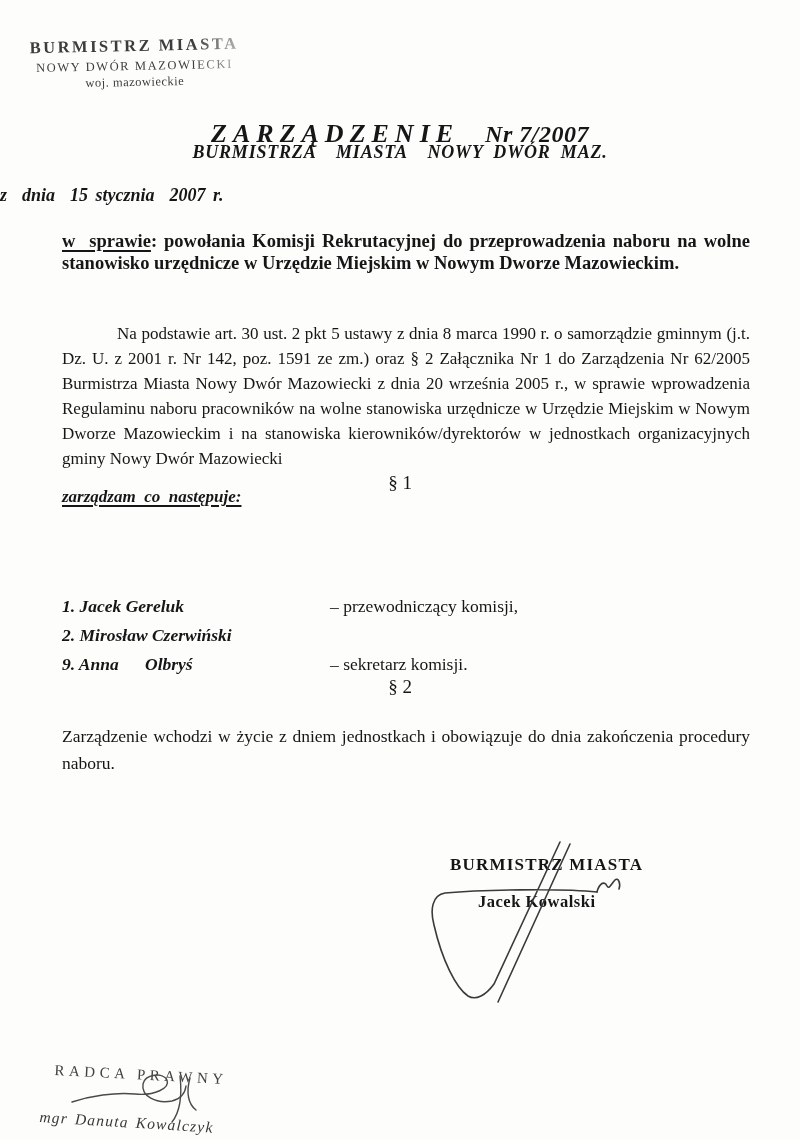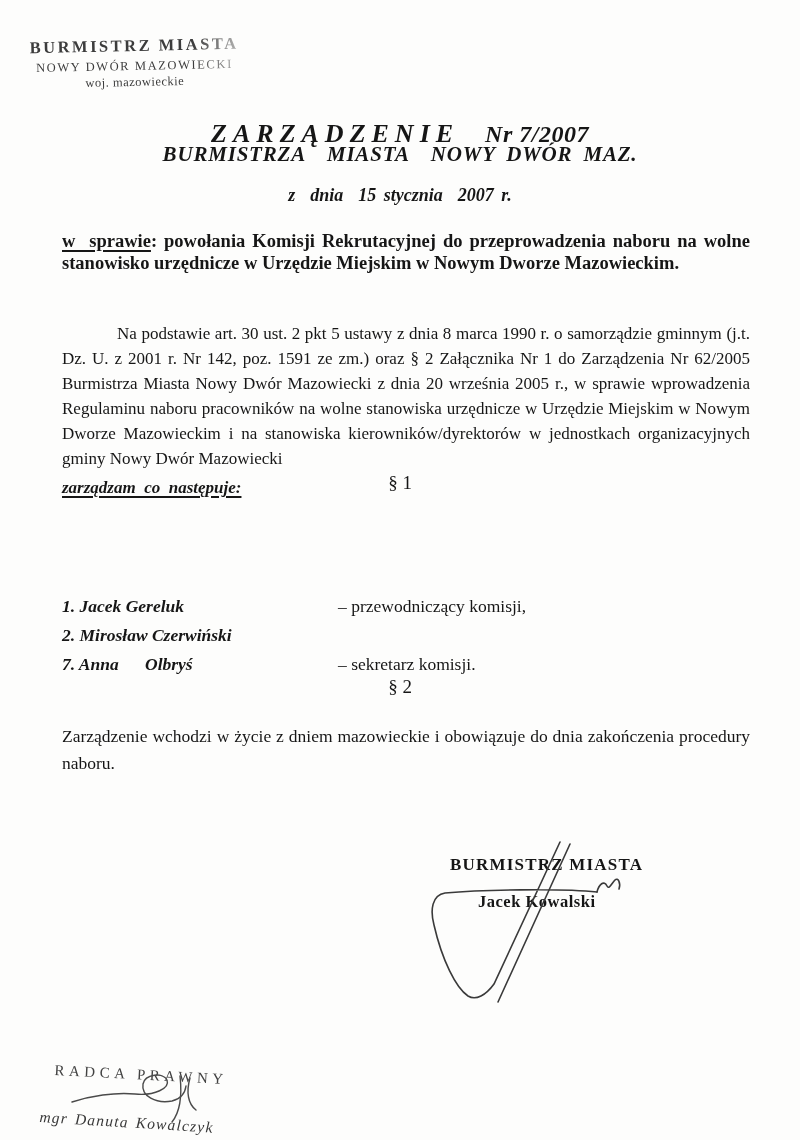--- a/index.html
+++ b/index.html
@@ -27,54 +27,54 @@
   
   .title-row {
     position: absolute; left: 0; top: 90px; width: 100%;
     display: flex; justify-content: center; align-items: baseline; gap: 26px;
     font-weight: bold; font-style: italic; margin-top: 29px;
   }
   .title-main { font-size: 26px; letter-spacing: 6px; }
   .title-number { font-size: 24px; letter-spacing: .5px; }
   .subtitle {
     position: absolute; left: 0; top: 142px; width: 100%;
-    text-align: center; font-size: 21px; font-weight: bold; font-style: italic;
+    text-align: center; font-size: 18px; font-weight: bold; font-style: italic;
     letter-spacing: .8px; word-spacing: 5px; white-space: pre-wrap;
   }
   .date-line {
     position: absolute; left: 0; top: 185px; width: 100%;
-    text-align: center; font-size: 18px; font-weight: bold; font-style: italic;
+    text-align: left; font-size: 18px; font-weight: bold; font-style: italic;
     word-spacing: 3px; white-space: pre-wrap;
   }
   
   .col { position: absolute; left: 62px; width: 688px; }
   .u { text-decoration: underline; text-decoration-thickness: 2px; text-underline-offset: 3px; }
   .subject {
     top: 230px; font-size: 18.5px; font-weight: bold;
     line-height: 22px; text-align: justify;
   }
   .subject-label { white-space: pre-wrap; }
   .legal {
     top: 321px; font-size: 17px; line-height: 25px;
     text-align: justify; text-indent: 55px;
   }
   .legal-emphasis {
-    display: block; text-indent: 0; margin-top: 4px;
+    display: block; text-indent: 0; margin-top: 13px;
     font-weight: bold; font-style: italic; white-space: pre-wrap;
   }
   .section-heading {
     position: absolute; left: 0; width: 100%;
     text-align: center; font-size: 19px;
   }
   .sh-1 { top: 472px; }
   .sh-2 { top: 676px; }
   .lead { top: 517px; font-size: 17.5px; line-height: 28px; text-align: justify; }
   .bi { font-weight: bold; font-style: italic; font-size: 18px; }
   .members { top: 592px; font-size: 17.5px; }
-  .member-row { display: flex; line-height: 29px; gap: 8px; }
+  .member-row { display: flex; line-height: 29px; }
   .member-name {
     flex: 0 0 268px; font-weight: bold; font-style: italic; white-space: pre-wrap;
   }
   .member-role { flex: 1; }
   .closing { top: 723px; font-size: 17.5px; line-height: 27px; text-align: justify; }
   
   .sig-title {
     position: absolute; left: 450px; top: 855px;
     font-size: 17px; font-weight: bold; letter-spacing: 1.2px;
   }
@@ -125,27 +125,27 @@
 
   <div class="members col">
     <div class="member-row">
       <span class="member-name">1. Jacek Gereluk</span>
       <span class="member-role">– przewodniczący komisji,</span>
     </div>
     <div class="member-row">
       <span class="member-name">2. Mirosław Czerwiński</span>
     </div>
     <div class="member-row">
-      <span class="member-name">7. Anna      Olbryś</span>
+      <span class="member-name">9. Anna      Olbryś</span>
       <span class="member-role">– sekretarz komisji.</span>
     </div>
   </div>
 
   <div class="section-heading sh-2">§ 2</div>
-  <p class="closing col">Zarządzenie wchodzi w życie z dniem mazowieckie i obowiązuje do dnia zakończenia procedury naboru.</p>
+  <p class="closing col">Zarządzenie wchodzi w życie z dniem jednostkach i obowiązuje do dnia zakończenia procedury naboru.</p>
 
   <div class="sig-title">BURMISTRZ MIASTA</div>
   <div class="sig-name">Jacek Kowalski</div>
   <svg class="sig-stroke" width="240" height="200" viewBox="0 0 240 200" aria-hidden="true">
     <path d="M 177,62 C 140,58 60,60 25,63 C 12,65 10,80 14,95 C 22,130 36,158 48,166 C 56,171 66,165 74,154 L 140,12"></path>
     <path d="M 78,172 L 150,14"></path>
     <path d="M 177,62 C 179,54 184,50 187,56 C 189,60 192,53 195,50 C 198,47 201,53 199,59"></path>
   </svg>
 
   <div class="sb-title">RADCA PRAWNY</div>

